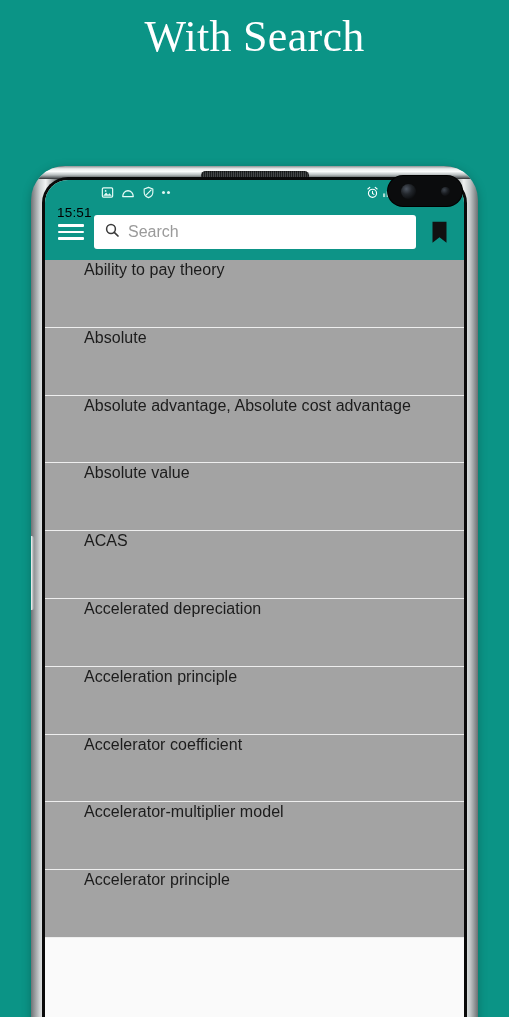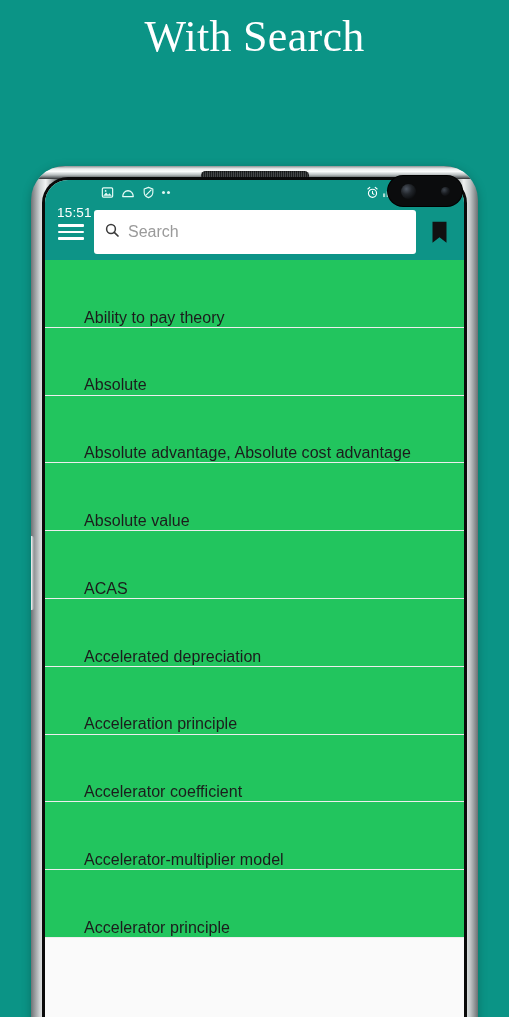--- a/index.html
+++ b/index.html
@@ -89,21 +89,21 @@
   
   .statusbar {
     position:relative;
     height:24px;
     background:#0d9487;
     display:flex;
     align-items:center;
     padding:0 9px 0 12px;
     color:#ffffff;
   }
-  .sb-clock { font-size:13.5px; letter-spacing:.2px; color:#ffffff;margin-top:41px; }
+  .sb-clock { font-size:13.5px; letter-spacing:.2px; color:#000000;margin-top:41px; }
   .sb-left-icons { display:flex; align-items:center; gap:7px; margin-left:9px; }
   .sb-spacer { flex:1; }
   .sb-right-icons { display:flex; align-items:center; gap:4px; }
   .sb-batt-text { font-size:12.5px; letter-spacing:-.2px; color:#ffffff; }
   .sb-ico svg { display:block; }
   .dots { display:flex; gap:2.5px; align-items:center; }
   .dots i { width:3px; height:3px; border-radius:50%; background:#dff5f1; display:block; }
 
   
   .camera-cutout {
@@ -127,46 +127,46 @@
     background:#0d9487;
     display:flex;
     align-items:center;
     padding:0 12px 0 13px;
     gap:10px;
   }
   .hamburger { width:26px; height:20px; display:flex; flex-direction:column; justify-content:space-between; padding:2px 0; cursor:pointer; }
   .hamburger span { display:block; height:2.6px; background:#ffffff; border-radius:1px; }
   .searchbox {
     flex:1;
-    height:44px;
+    height:34px;
     background:#ffffff;
     border-radius:3px;
     display:flex; align-items:center;
     padding:0 10px;
     gap:8px;
     min-width:0;
   }
   .search-ico { flex:0 0 auto; }
   .search-ph { font-size:16px; color:#9a9a9a; white-space:nowrap; overflow:hidden; }
   .bookmark-btn { width:26px; display:flex; align-items:center; justify-content:center; cursor:pointer; }
 
   
   .list {
     background:#fafafa;
     height:806px;
     overflow:hidden;
   }
   .list-item {
     height:67.8px;
     display:flex;
-    align-items:flex-end;
+    align-items:flex-start;
     padding-left:39px;
     padding-right:2px;
     border-bottom:1px solid #eeeeee;
-    background:#22c55e;
+    background:#a3a3a3;
   }
   .list-item .txt {
     font-size:16px;
     color:#1c1c1c;
     letter-spacing:.05px;
     line-height:1.2;
   }
 </style>
 </head>
 <body>

